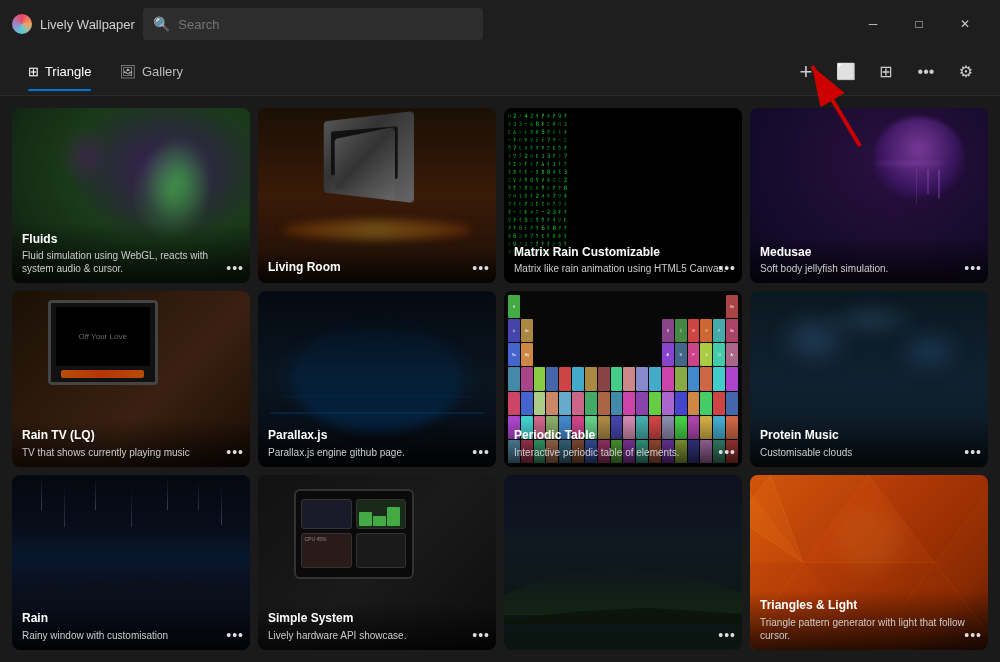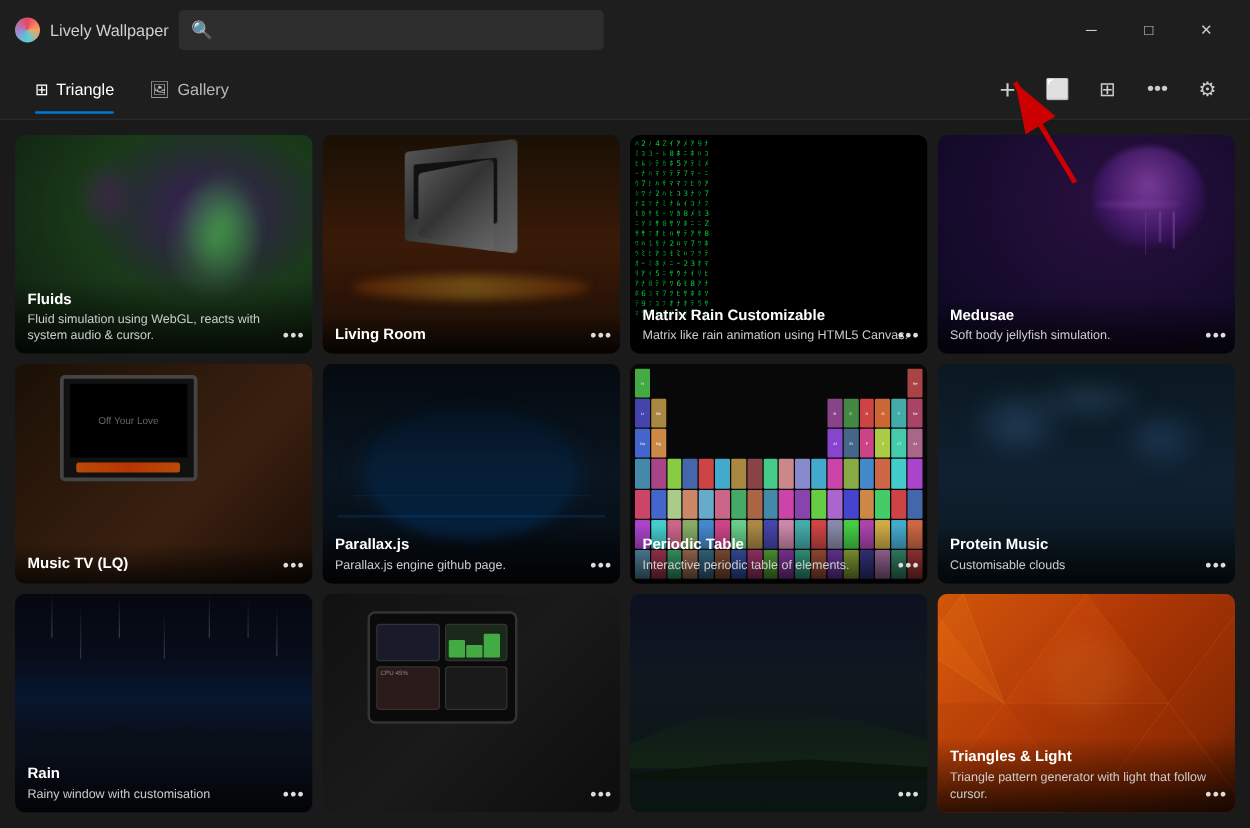--- a/index.html
+++ b/index.html
@@ -307,20 +307,21 @@
 </head>
 <body>
 
 <div class="app-wrapper">
 
   <div class="titlebar">
     <div class="titlebar-logo"></div>
     <span class="titlebar-title">Lively Wallpaper</span>
     <div class="search-box">
       <span class="search-icon-svg">🔍</span>
+      <input type="text" placeholder="Search" style="">
     </div>
     <div class="titlebar-spacer"></div>
     <div class="window-controls">
       <button class="win-btn">─</button>
       <button class="win-btn">□</button>
       <button class="win-btn close">✕</button>
     </div>
   </div>
 
   <div class="toolbar">
@@ -630,21 +631,22 @@
     </div>
 
     <div class="card card-musictv">
       <div class="card-bg" style="background:linear-gradient(135deg,#1a1005 0%,#3a2010 60%,#1a0d05 100%);">
         <div style="position:absolute;top:5%;left:15%;width:110px;height:85px;background:#111;border-radius:4px;border:3px solid #444;">
           <div style="position:absolute;top:5%;left:5%;right:5%;bottom:20%;background:#000;display:flex;align-items:center;justify-content:center;font-size:8px;color:#666;">Off Your Love</div>
           <div style="position:absolute;bottom:5%;left:10%;right:10%;height:8px;background:linear-gradient(90deg,#ff6600,#ff4400,#ff6600);border-radius:2px;opacity:0.7;"></div>
         </div>
       </div>
       <div class="card-overlay">
-        <div class="card-title">Music TV (LQ)</div>
+        <div class="card-title">Rain TV (LQ)</div>
+        <div class="card-desc">TV that shows currently playing music</div>
       </div>
       <button class="card-more">•••</button>
     </div>
 
     <div class="card card-parallax">
       <div class="card-bg" style="background:linear-gradient(180deg,#050a10 0%,#0a1520 50%,#050a10 100%);">
         <div style="position:absolute;top:20%;left:10%;right:10%;height:60%;background:linear-gradient(180deg,rgba(0,50,100,0.15),rgba(0,80,160,0.1));border-radius:50%;filter:blur(6px);"></div>
         <div style="position:absolute;bottom:30%;left:5%;right:5%;height:2px;background:rgba(0,100,200,0.2);"></div>
         <div style="position:absolute;bottom:40%;left:10%;right:10%;height:1px;background:rgba(0,80,160,0.15);"></div>
       </div>
@@ -845,20 +847,24 @@
             <div style="background:#1a2a1a;border-radius:3px;border:1px solid #333;display:flex;align-items:flex-end;padding:2px;">
               <div style="width:30%;height:60%;background:#44aa44;border-radius:1px;margin-right:1px;"></div>
               <div style="width:30%;height:40%;background:#44aa44;border-radius:1px;margin-right:1px;"></div>
               <div style="width:30%;height:80%;background:#44aa44;border-radius:1px;"></div>
             </div>
             <div style="background:#2a1a1a;border-radius:3px;border:1px solid #333;padding:2px;font-size:5px;color:#888;">CPU 45%</div>
             <div style="background:#1a1a1a;border-radius:3px;border:1px solid #333;"></div>
           </div>
         </div>
       </div>
+      <div class="card-overlay">
+        <div class="card-title">Simple System</div>
+        <div class="card-desc">Lively hardware API showcase.</div>
+      </div>
       <button class="card-more">•••</button>
     </div>
 
     <div class="card card-thehill">
       <div class="card-bg" style="background:linear-gradient(180deg,#0d1020 0%,#101820 40%,#0a1410 100%);">
         <div style="position:absolute;bottom:20%;left:0;right:0;height:50px;background:linear-gradient(180deg,transparent,rgba(20,40,20,0.8));clip-path:polygon(0 100%,0 60%,20% 20%,50% 5%,80% 25%,100% 55%,100% 100%);"></div>
         <div style="position:absolute;bottom:15%;left:0;right:0;height:20px;background:rgba(10,20,10,0.9);clip-path:polygon(0 100%,0 80%,30% 40%,60% 20%,100% 50%,100% 100%);"></div>
       </div>
       <button class="card-more">•••</button>
     </div>

